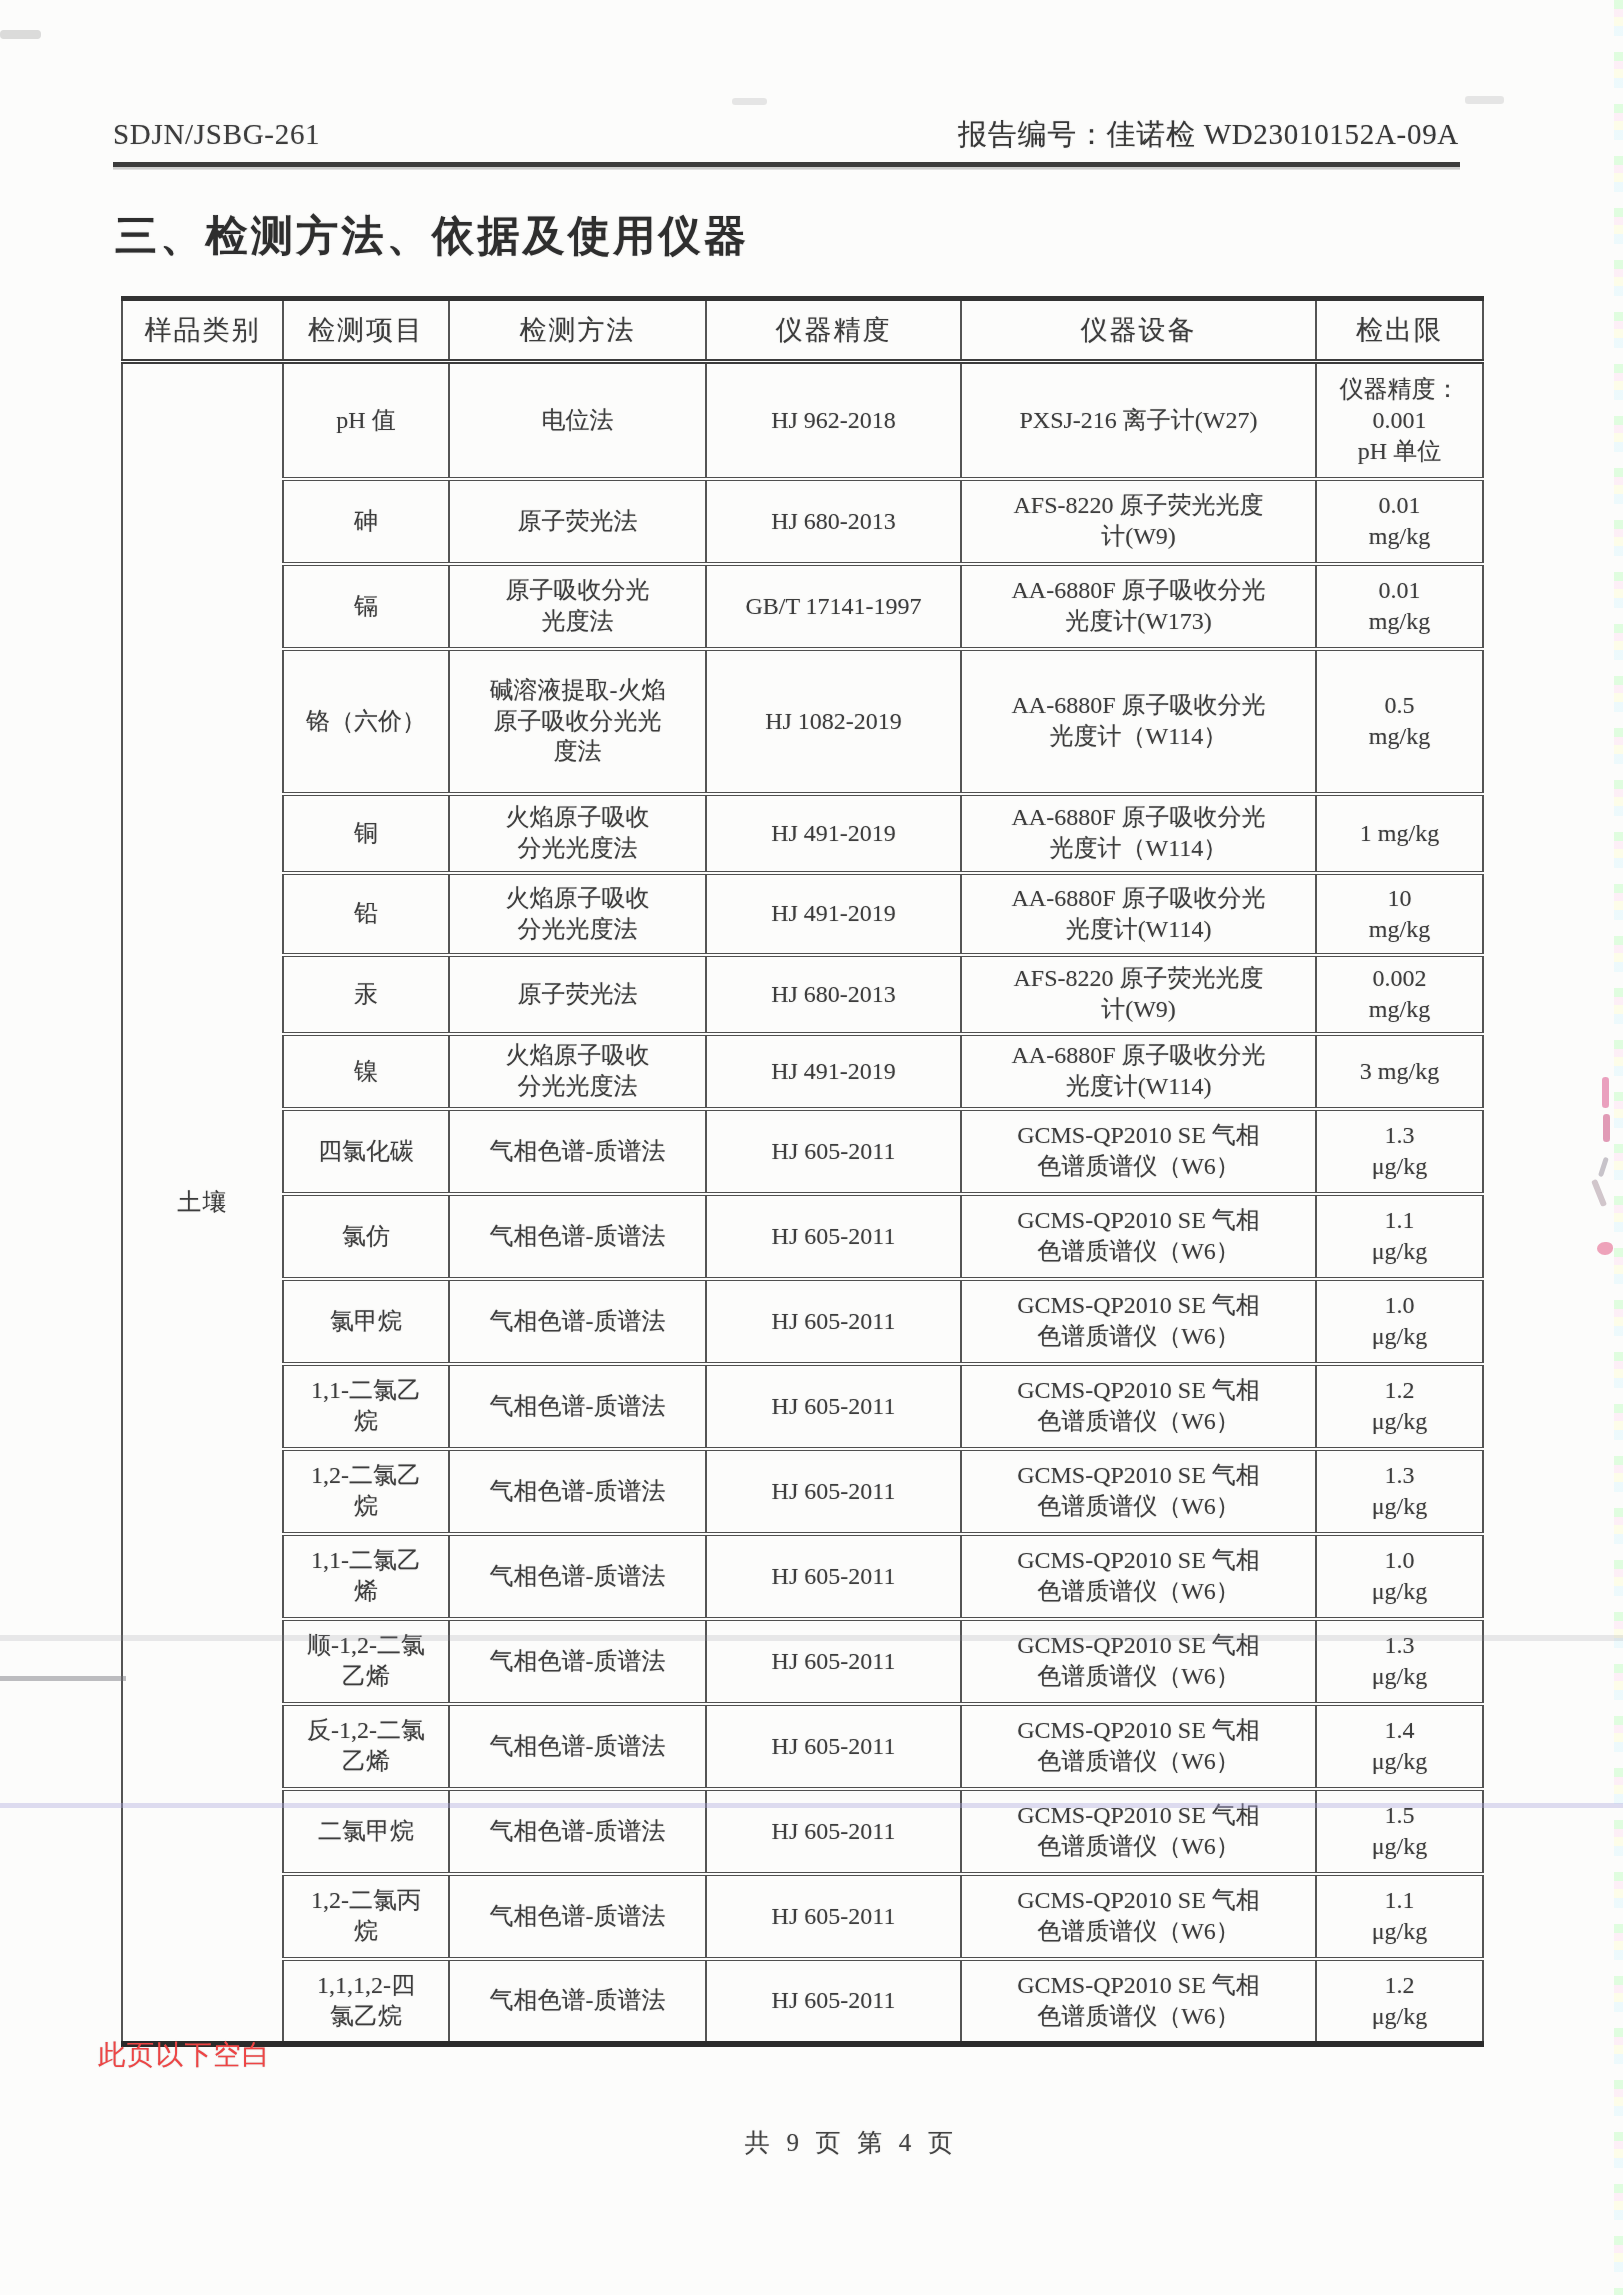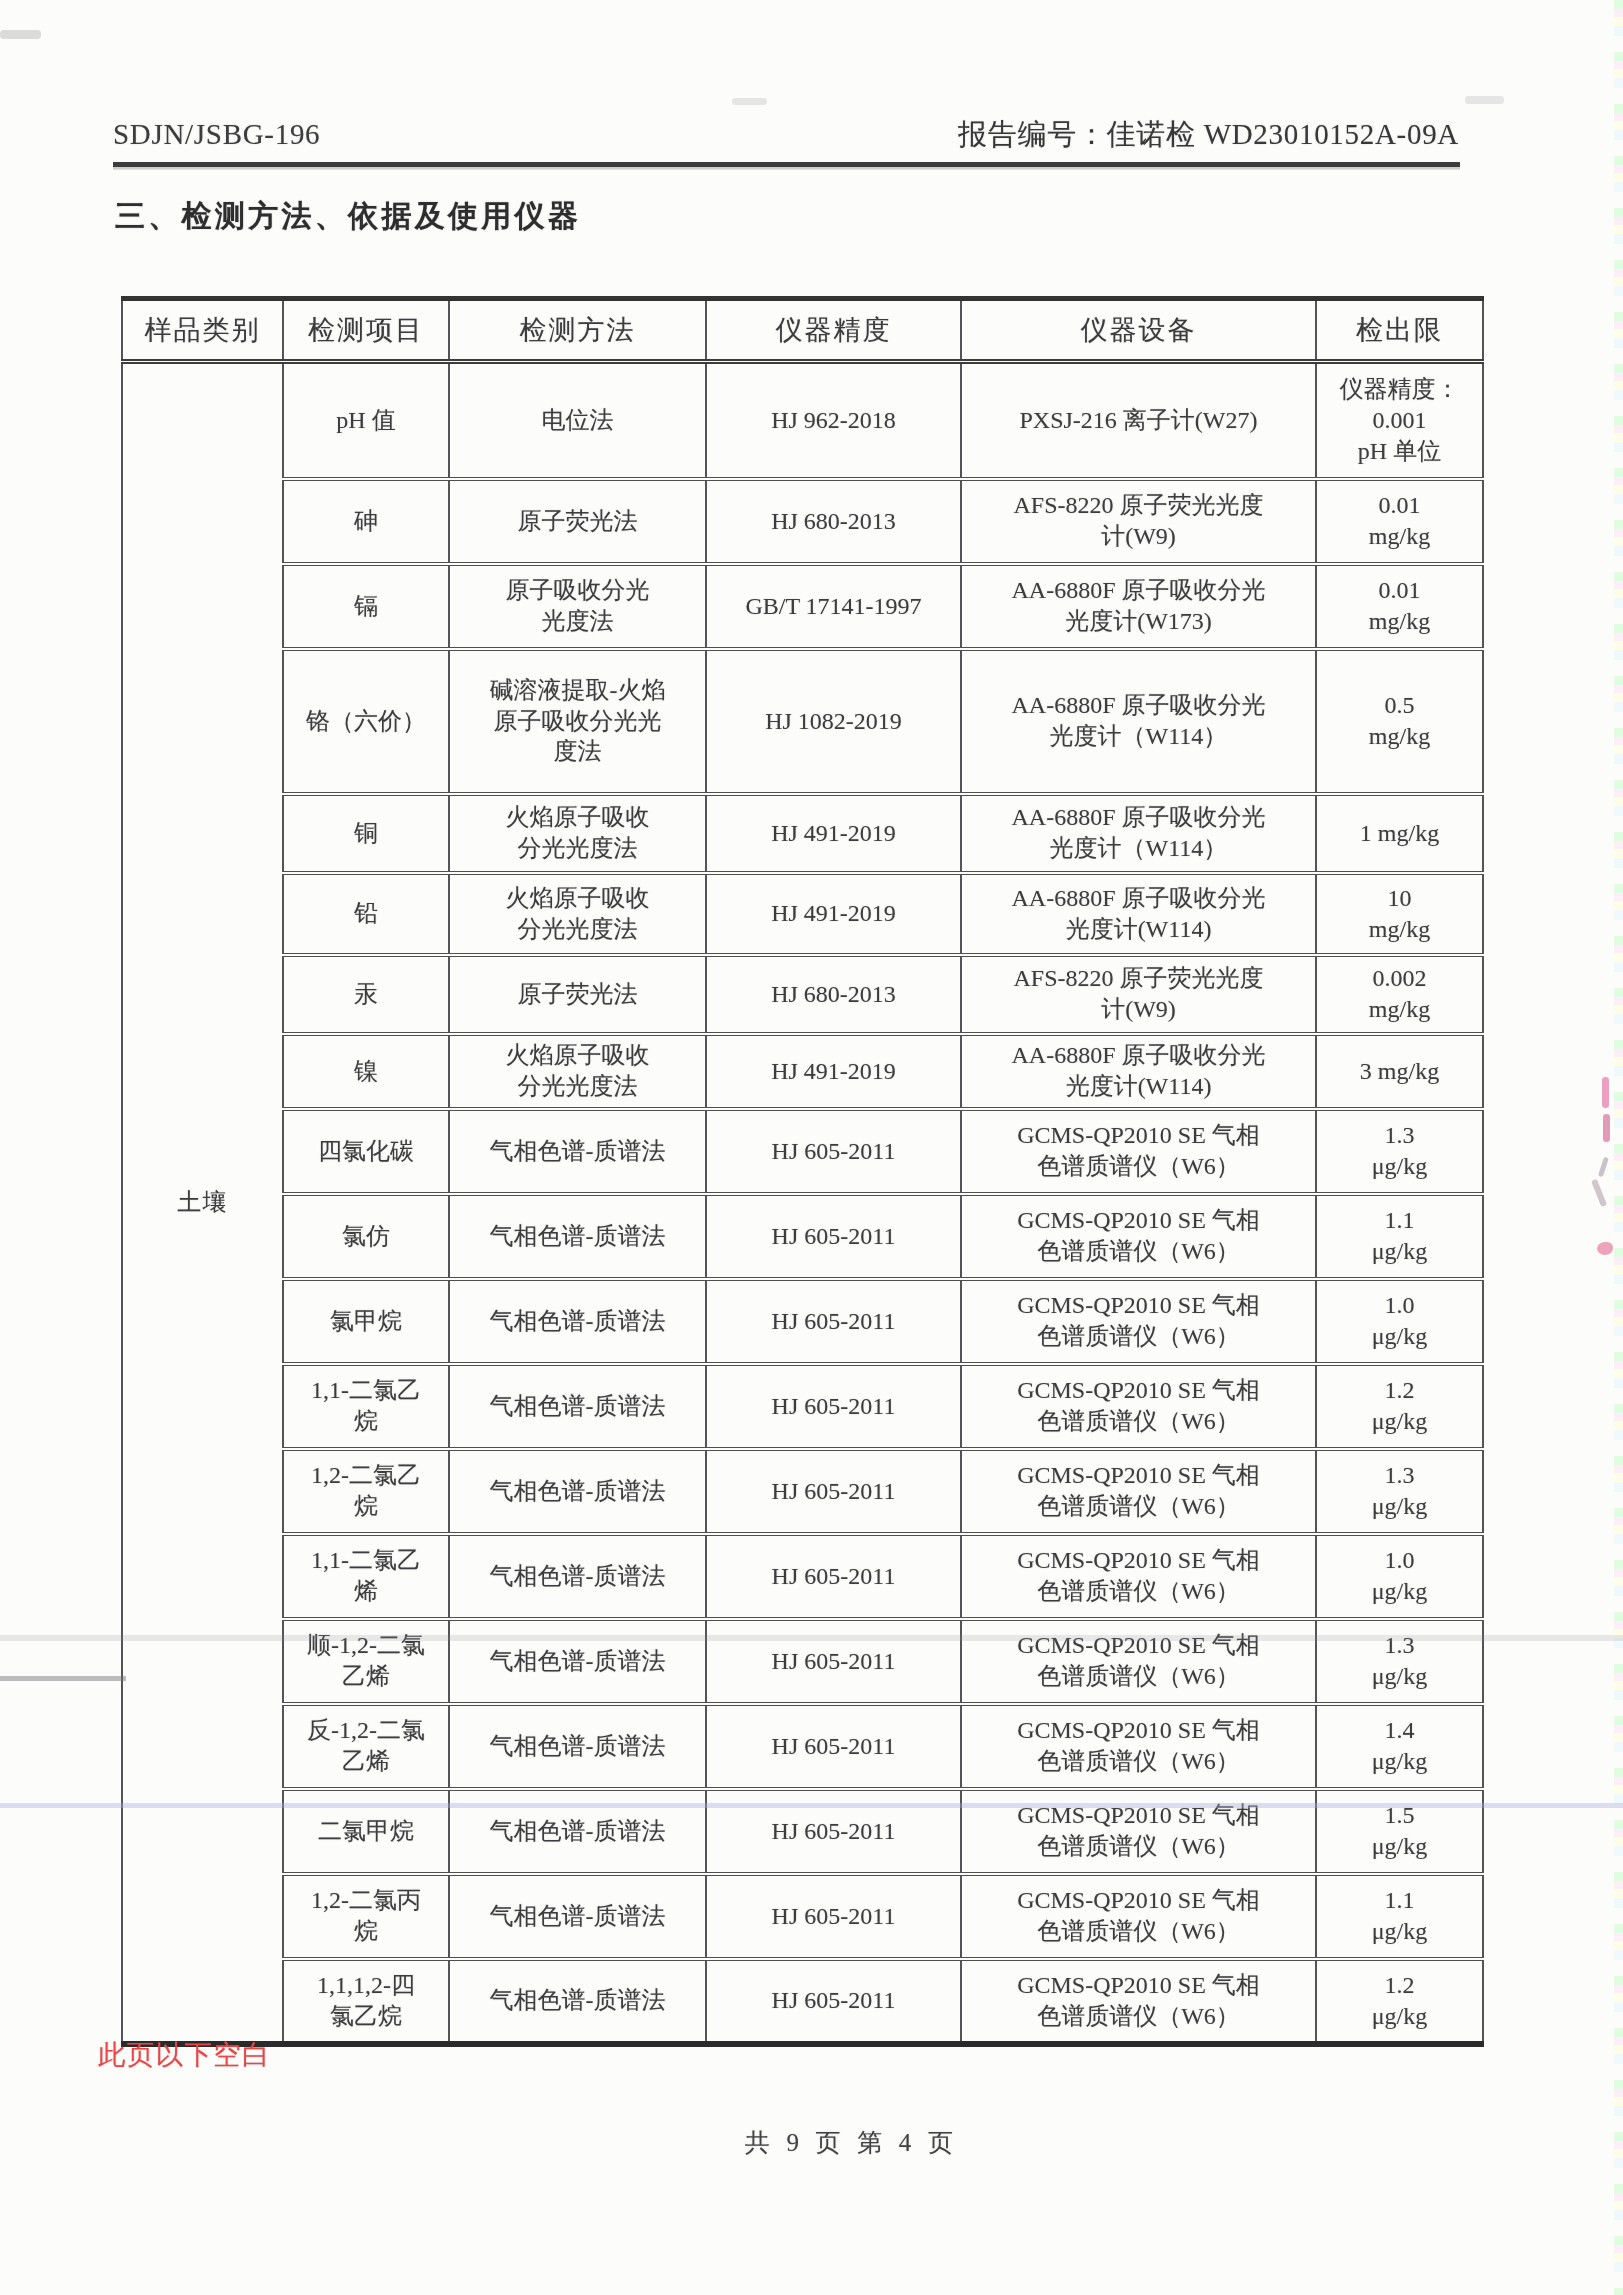--- a/index.html
+++ b/index.html
@@ -19,22 +19,22 @@
   .hdr-right{
     position:absolute;right:164px;top:115px;font-size:29px;color:#383838;
     letter-spacing:0.7px;text-shadow:0 0 1.3px rgba(70,70,70,.35);
   }
   .hdr-rule{
     position:absolute;left:113px;top:162px;width:1347px;height:4.6px;
     background:#3c3c3c;box-shadow:0 2.6px 0 rgba(120,120,120,.35);
   }
   
   .title{
-    position:absolute;left:115px;top:196px;margin:0;
-    font-size:30px;font-weight:bold;color:#2e2e2e;letter-spacing:3.3px;
+    position:absolute;left:115px;top:208px;margin:0;
+    font-size:42px;font-weight:bold;color:#2e2e2e;letter-spacing:3.3px;
     text-shadow:0 0 1.3px rgba(50,50,50,.4);
   }
   
   table.methods{
     position:absolute;left:121px;top:296px;width:1361px;
     border-collapse:collapse;table-layout:fixed;
     border-top:5.2px solid #333;border-bottom:6.5px solid #2b2b2b;
     border-left:2px solid #4f4f4f;border-right:2px solid #4f4f4f;
   }
   table.methods th,table.methods td{
@@ -91,21 +91,21 @@
   .ln-lav{left:0;top:1803px;width:1623px;height:4.6px;background:rgba(172,165,220,.38);}
   .sm1{left:0;top:30px;width:41px;height:8.5px;background:#b9b9b9;opacity:.5;border-radius:3.9px;}
   .sm2{left:732px;top:98px;width:35px;height:6.5px;background:#c9c9c9;opacity:.45;border-radius:3.3px;}
   .sm3{left:1465px;top:96px;width:39px;height:7.9px;background:#c9c9c9;opacity:.45;border-radius:3.3px;}
 </style>
 </head>
 <body>
 
 <div class="page">
 
-  <span class="hdr-left">SDJN/JSBG-196</span>
+  <span class="hdr-left">SDJN/JSBG-261</span>
   <span class="hdr-right">报告编号：佳诺检 WD23010152A-09A</span>
   <div class="hdr-rule"></div>
 
   <h2 class="title">三、检测方法、依据及使用仪器</h2>
 
   <table class="methods">
     <colgroup>
       <col style="width:161px">
         <col style="width:166px">
         <col style="width:257px">

